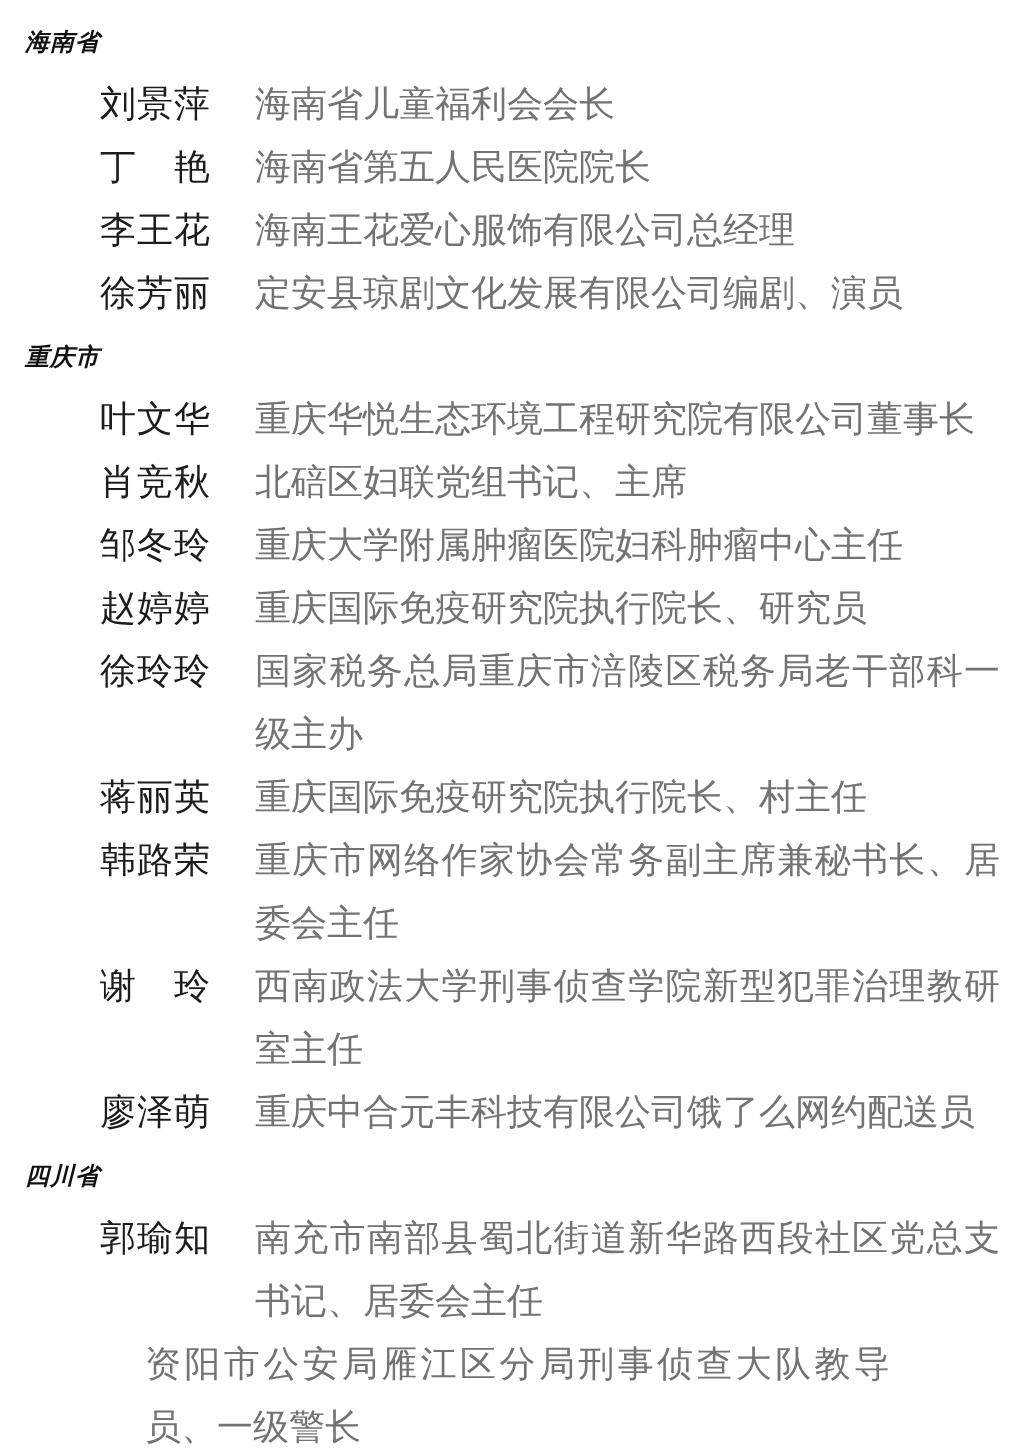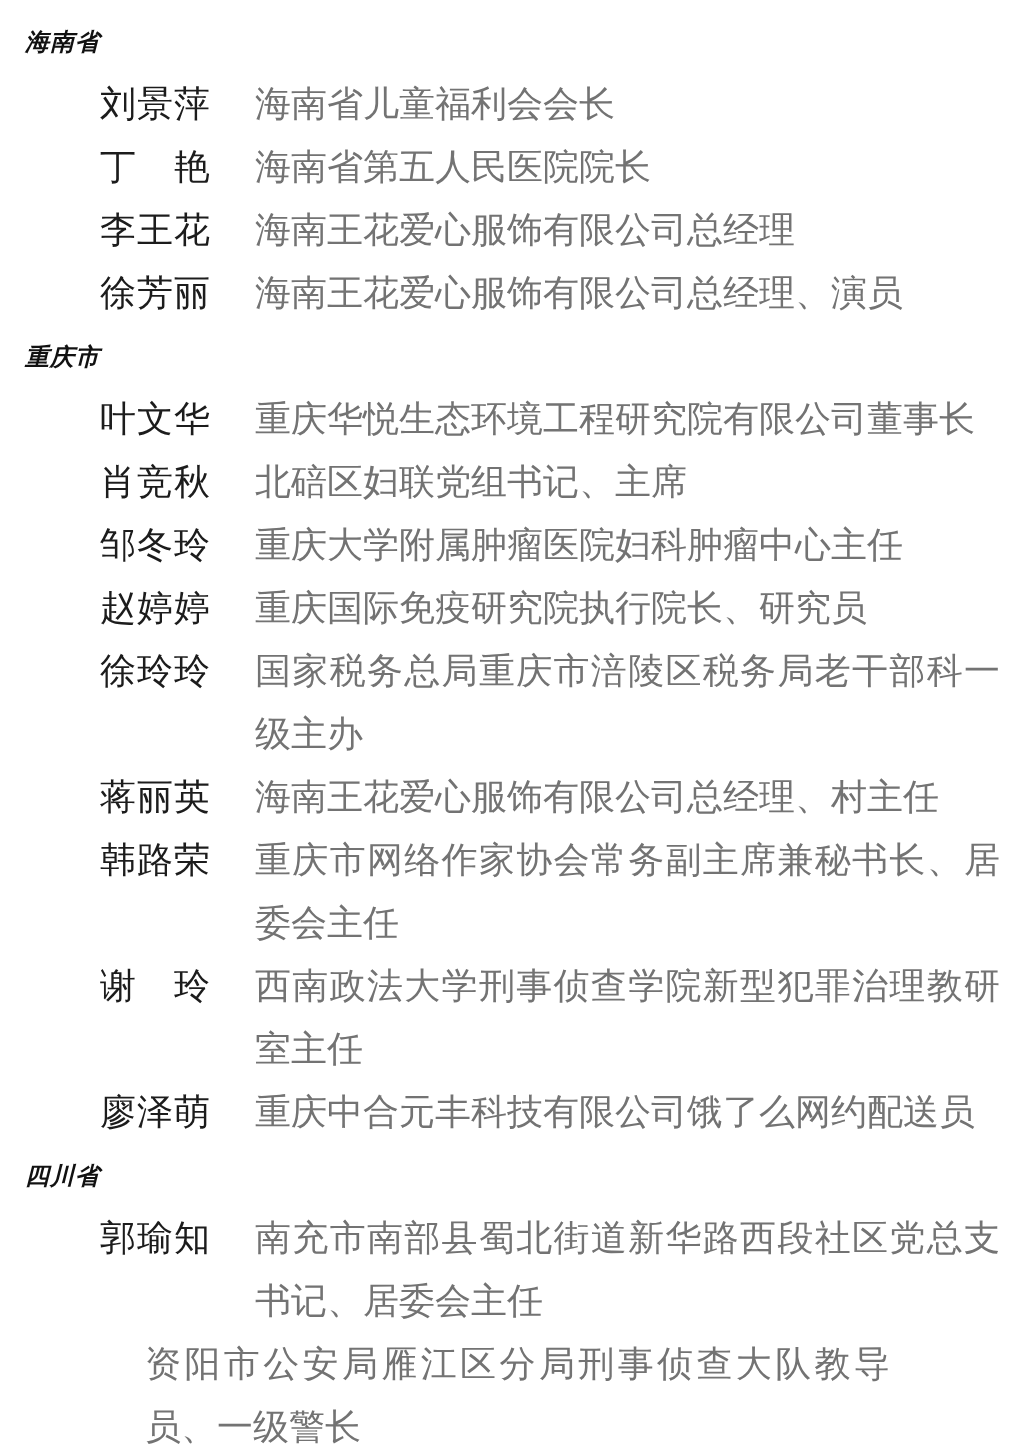--- a/index.html
+++ b/index.html
@@ -68,21 +68,21 @@
     <div class="entry-title">海南省第五人民医院院长</div>
   </div>
 
   <div class="entry">
     <div class="entry-name">李王花</div>
     <div class="entry-title">海南王花爱心服饰有限公司总经理</div>
   </div>
 
   <div class="entry">
     <div class="entry-name">徐芳丽</div>
-    <div class="entry-title">海南王花爱心服饰有限公司总经理、演员</div>
+    <div class="entry-title">定安县琼剧文化发展有限公司编剧、演员</div>
   </div>
 </div>
   </section>
 
   <section class="section">
     <div class="section-header">重庆市</div>
     <div>
   <div class="entry">
     <div class="entry-name">叶文华</div>
     <div class="entry-title">重庆华悦生态环境工程研究院有限公司董事长</div>
@@ -103,21 +103,21 @@
     <div class="entry-title">重庆国际免疫研究院执行院长、研究员</div>
   </div>
 
   <div class="entry">
     <div class="entry-name">徐玲玲</div>
     <div class="entry-title">国家税务总局重庆市涪陵区税务局老干部科一级主办</div>
   </div>
 
   <div class="entry">
     <div class="entry-name">蒋丽英</div>
-    <div class="entry-title">海南王花爱心服饰有限公司总经理、村主任</div>
+    <div class="entry-title">重庆国际免疫研究院执行院长、村主任</div>
   </div>
 
   <div class="entry">
     <div class="entry-name">韩路荣</div>
     <div class="entry-title">重庆市网络作家协会常务副主席兼秘书长、居委会主任</div>
   </div>
 
   <div class="entry">
     <div class="entry-name">谢玲</div>
     <div class="entry-title">西南政法大学刑事侦查学院新型犯罪治理教研室主任</div>

